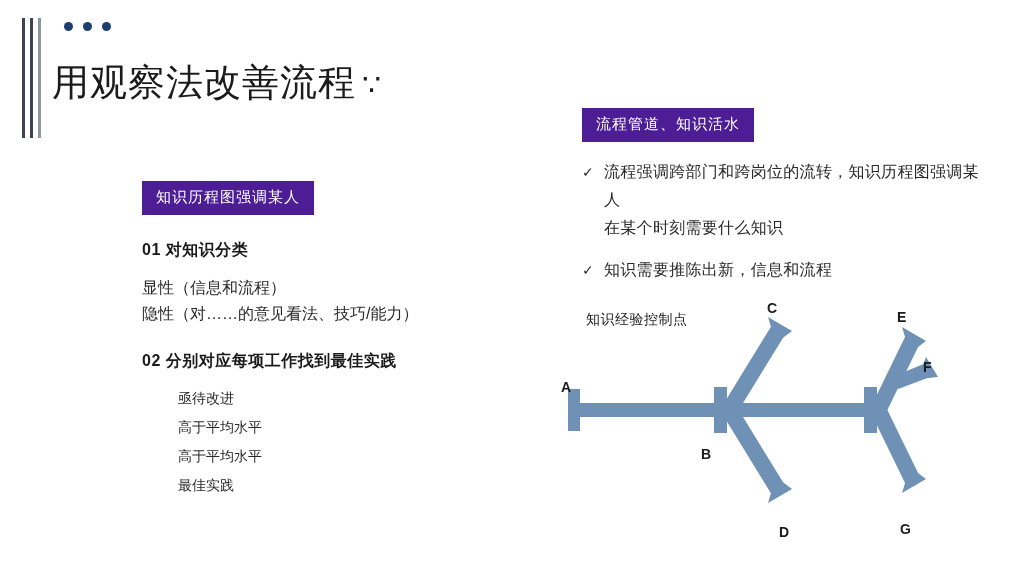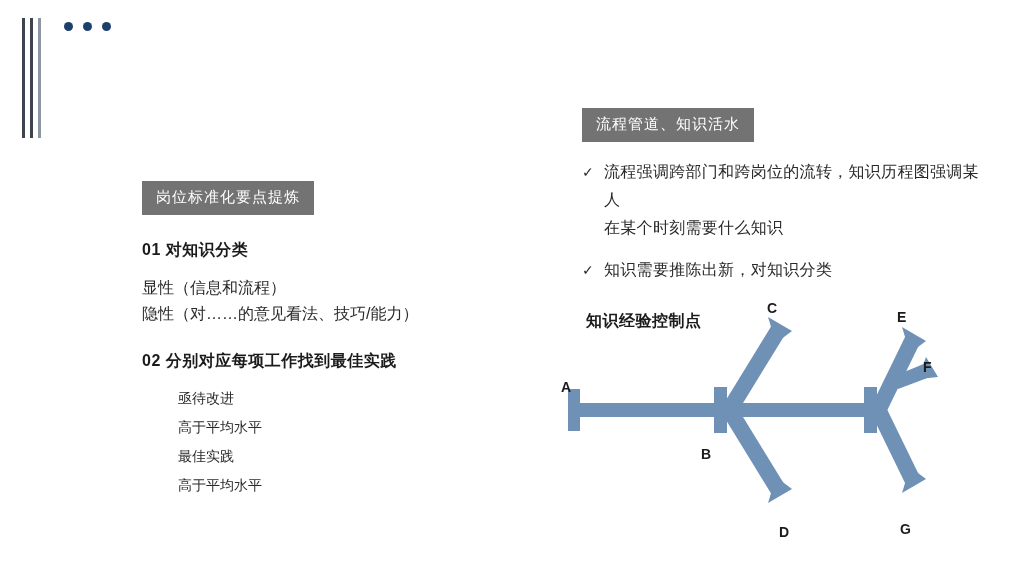--- a/index.html
+++ b/index.html
@@ -68,21 +68,21 @@
     white-space: nowrap;
   }
   .slide-title .therefore {
     font-size: 30px;
     margin-left: 6px;
   }
 
   
   .chip {
     position: absolute;
-    background: #737373;
+    background: #4c1d95;
     color: #ffffff;
     font-size: 15px;
     padding: 7px 14px 8px 14px;
     letter-spacing: 1px;
     white-space: nowrap;
   }
   .chip.left { left: 142px; top: 181px; }
   .chip.right { left: 582px; top: 108px; }
 
   
@@ -143,22 +143,22 @@
     color: #2a2a2a;
     line-height: 28px;
     letter-spacing: 0.3px;
   }
 
   
   .fish-label {
     position: absolute;
     left: 586px;
     top: 311px;
-    font-size: 16px;
-    font-weight: bold;
+    font-size: 14px;
+    font-weight: normal;
     color: #1b1b1b;
     letter-spacing: 0.5px;
   }
   .fishbone {
     position: absolute;
     left: 540px;
     top: 285px;
   }
   .fish-letter {
     position: absolute;
@@ -177,50 +177,53 @@
     <span class="b2"></span>
     <span class="b3"></span>
   </div>
 
   <div class="dots">
     <i></i>
     <i></i>
     <i></i>
   </div>
 
-
-  <div class="chip left">岗位标准化要点提炼</div>
+  <div class="slide-title">
+    <span>用观察法改善流程</span><span class="therefore">∵</span>
+  </div>
+
+  <div class="chip left">知识历程图强调某人</div>
 
   <div class="left-col">
     <p class="h-num">01 对知识分类</p>
     <p class="plain">显性（信息和流程）</p>
     <p class="plain">隐性（对……的意见看法、技巧/能力）</p>
     <p class="h-num second">02 分别对应每项工作找到最佳实践</p>
     <ul class="indent-list">
       <li>亟待改进</li>
       <li>高于平均水平</li>
+      <li>高于平均水平</li>
       <li>最佳实践</li>
-      <li>高于平均水平</li>
     </ul>
   </div>
 
   <div class="chip right">流程管道、知识活水</div>
 
   <div class="check-list">
     <div class="check-item">
       <div class="check-mark">✓</div>
       <div>
         <div class="check-text">流程强调跨部门和跨岗位的流转，知识历程图强调某人</div>
         <div class="check-text">在某个时刻需要什么知识</div>
       </div>
     </div>
     <div class="check-item">
       <div class="check-mark">✓</div>
       <div>
-        <div class="check-text">知识需要推陈出新，对知识分类</div>
+        <div class="check-text">知识需要推陈出新，信息和流程</div>
       </div>
     </div>
   </div>
 
   <div class="fish-label">知识经验控制点</div>
 
   <svg class="fishbone" width="460" height="280" viewBox="0 0 460 280">
 
     <rect x="28" y="118" width="310" height="14" fill="#6e91b5"></rect>
 

